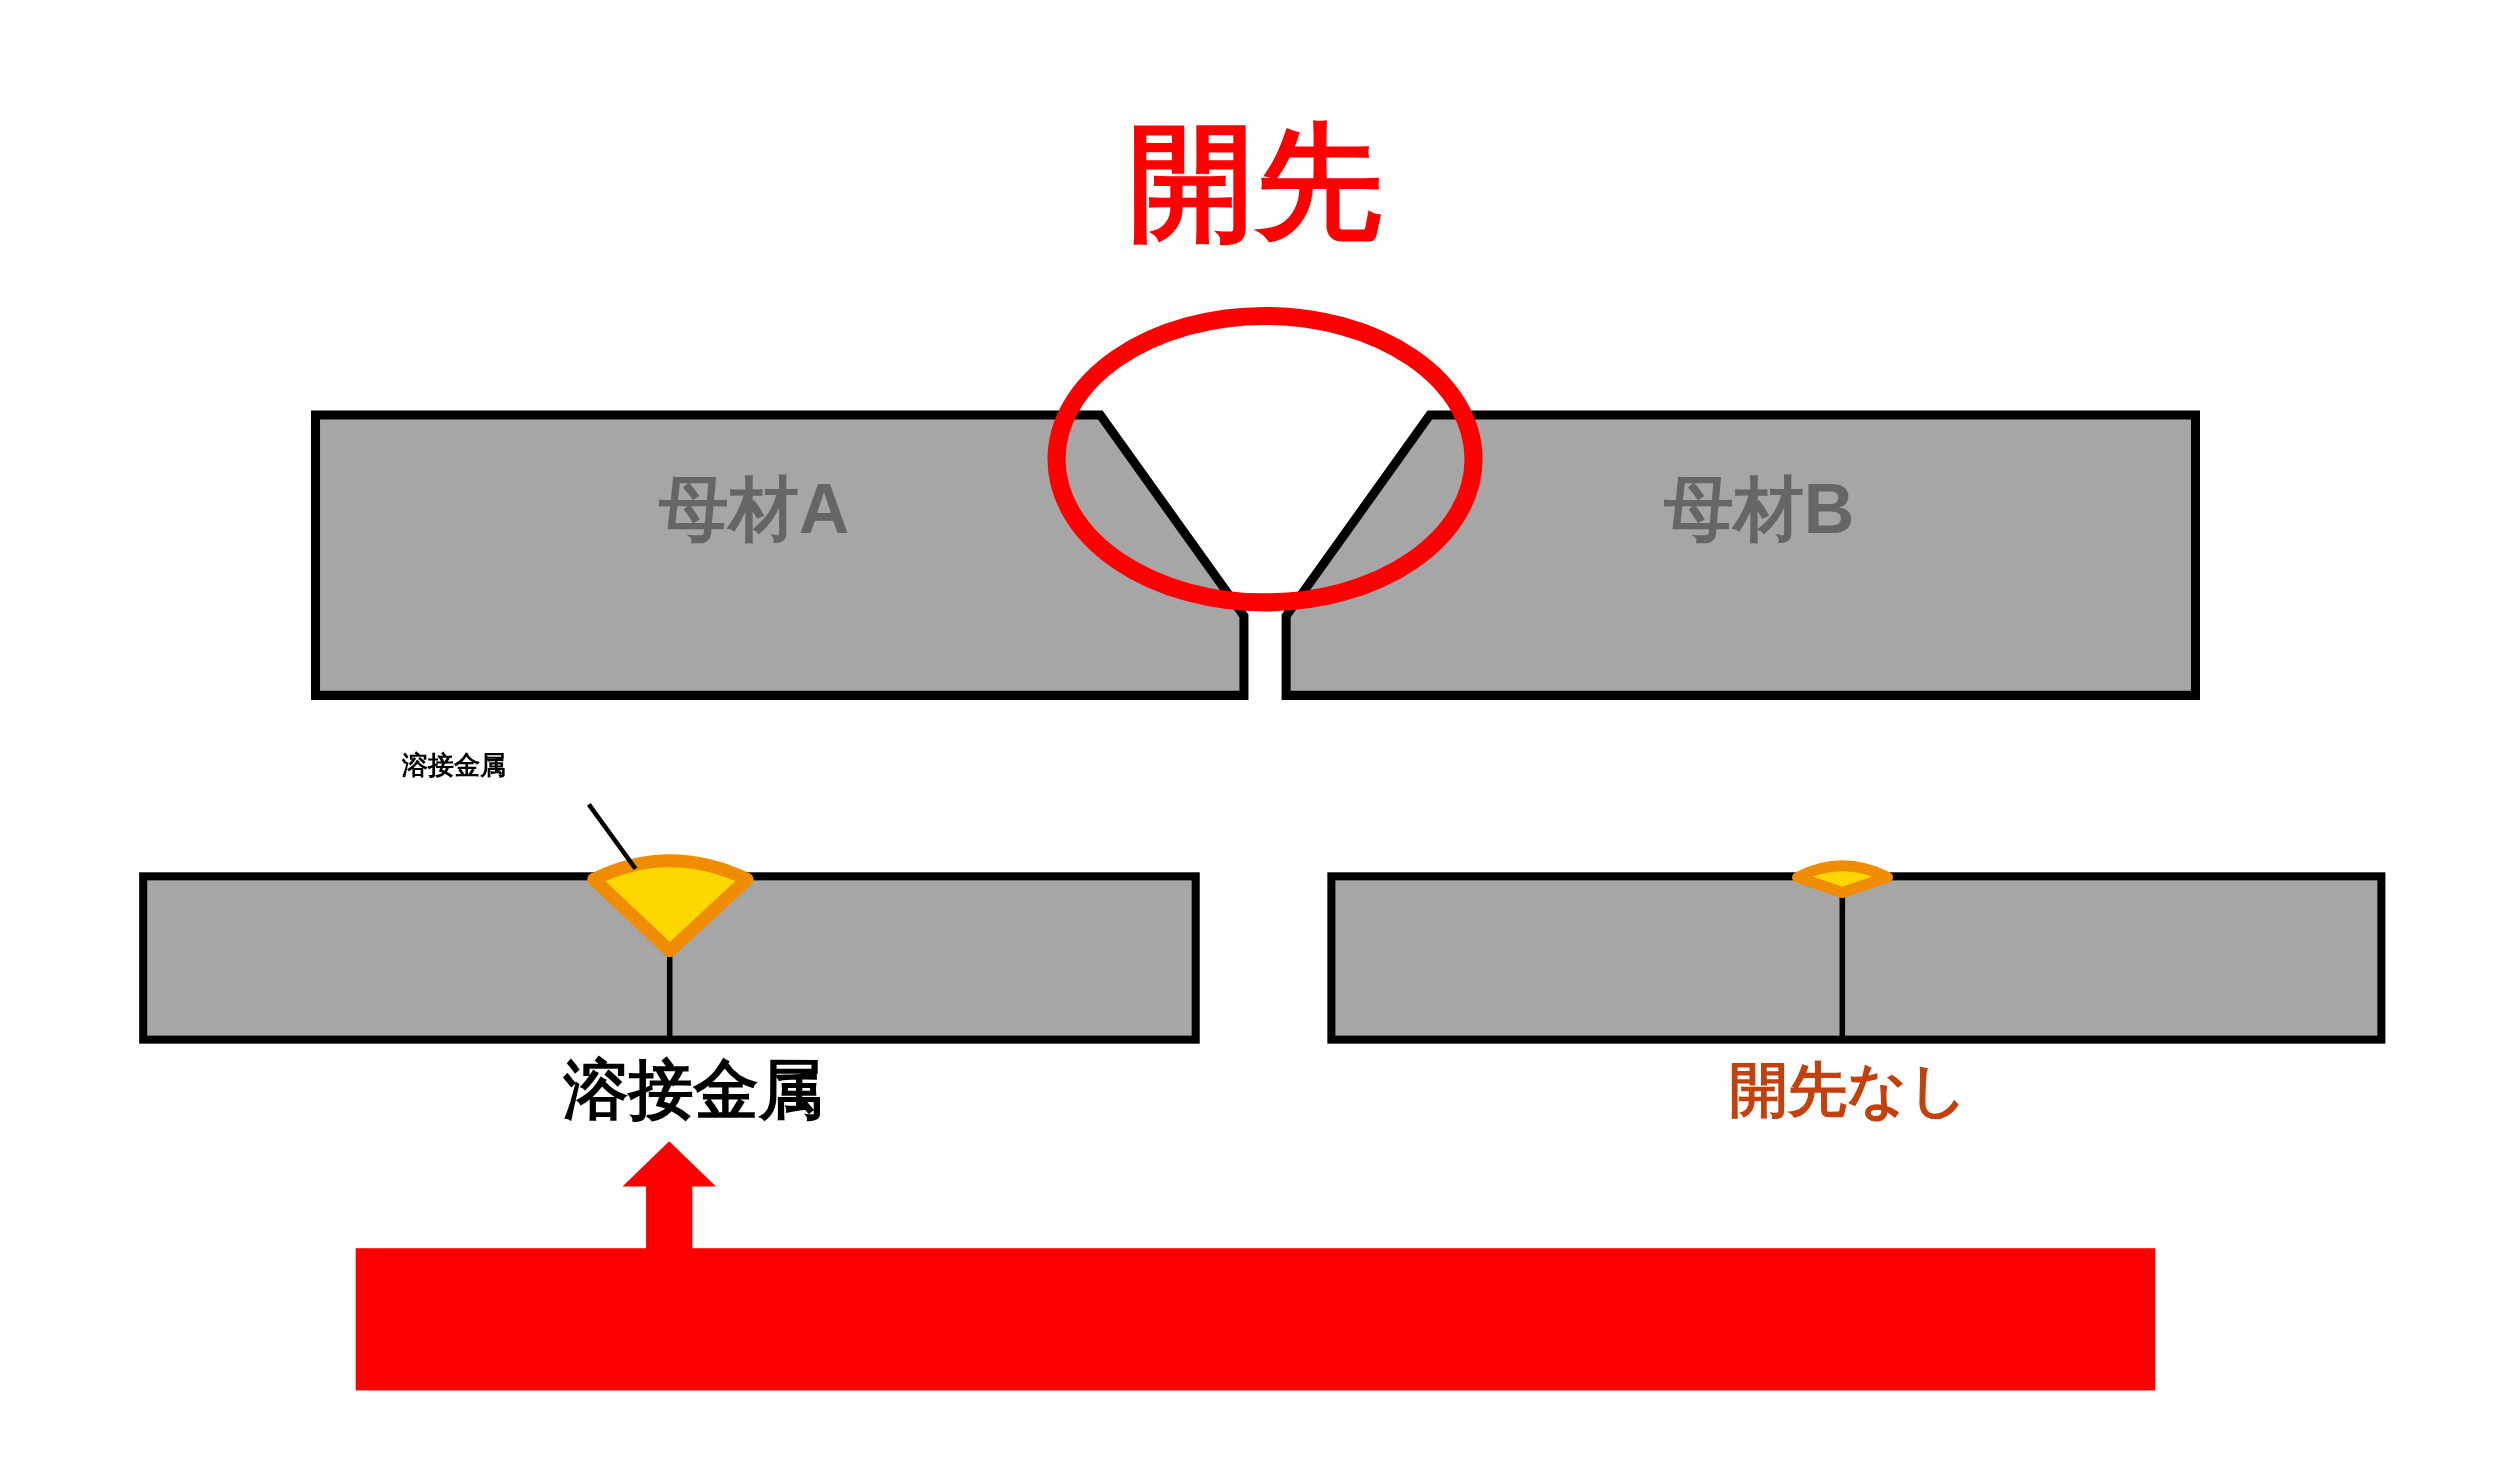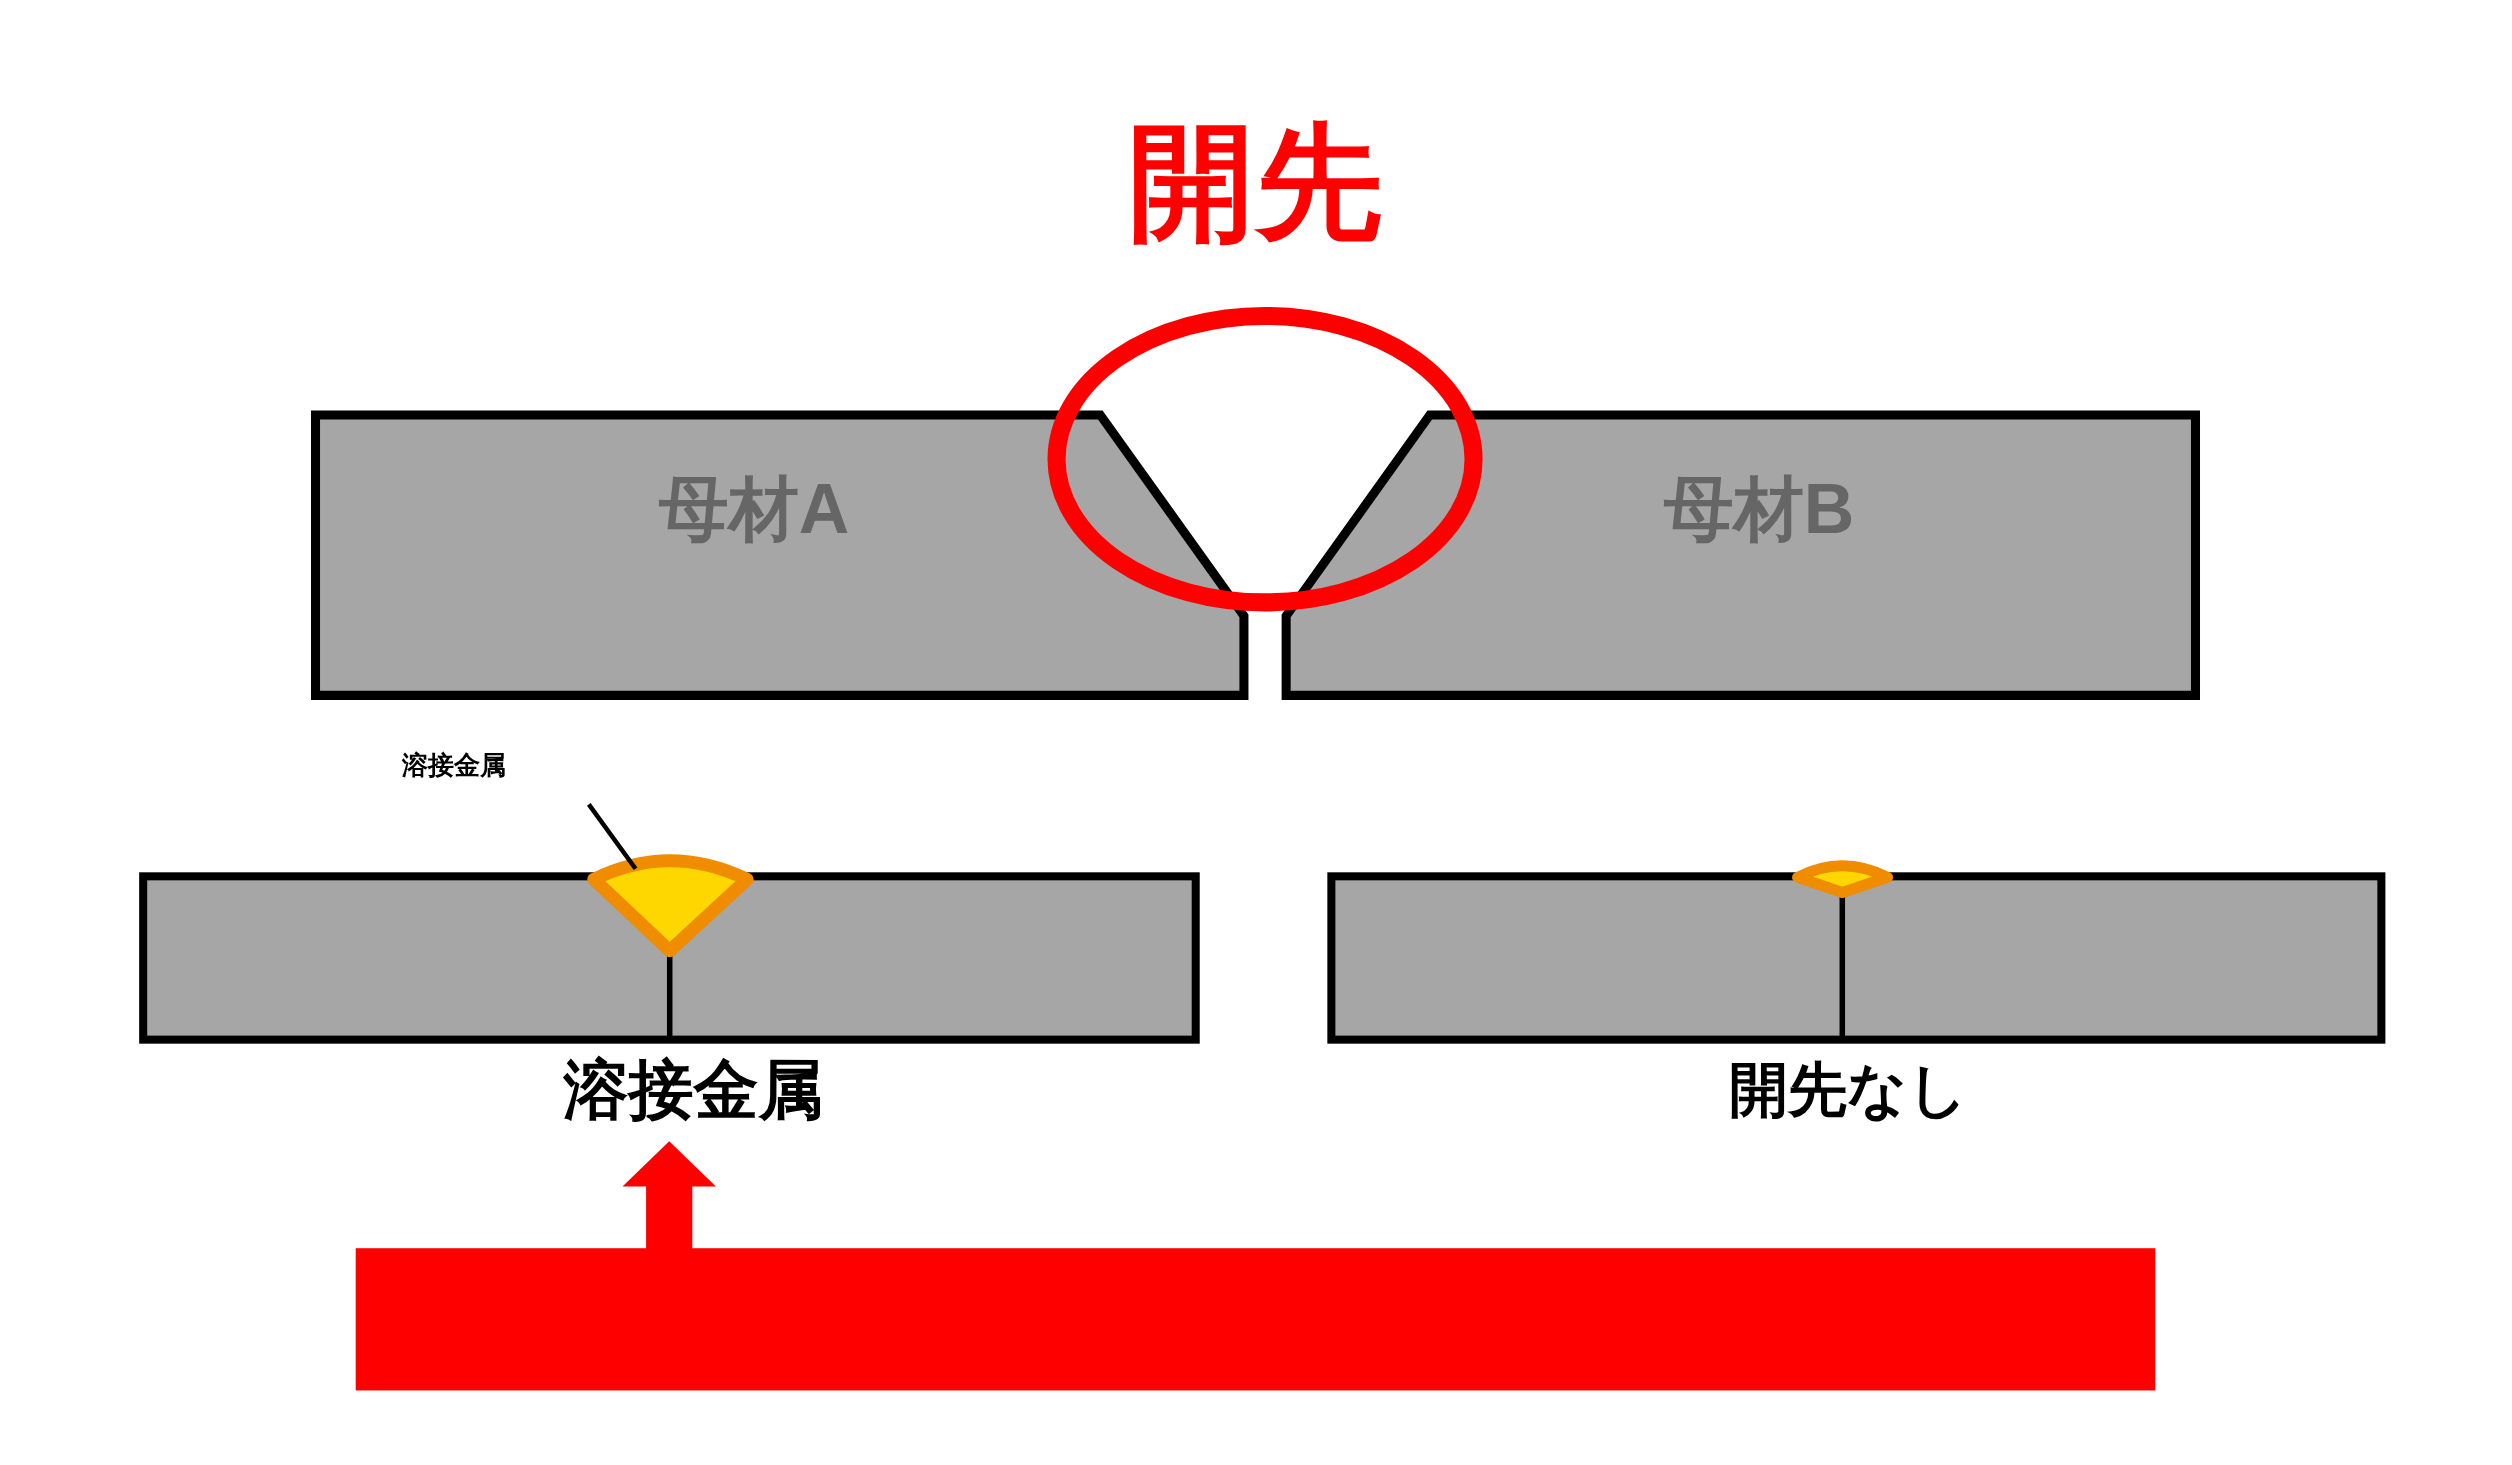--- a/index.html
+++ b/index.html
@@ -83,21 +83,21 @@
     font-size: 65px;
     color: #000000;
   }
 
   #label-without-groove {
     left: 1497px;
     top: 1029px;
     width: 703px;
     text-align: center;
     font-size: 59px;
-    color: #000000;
+    color: #c2410c;
   }
 
   #banner-text {
     left: 356px;
     top: 1242px;
     width: 1800px;
     text-align: center;
     font-size: 89px;
     color: #ffffff;
     letter-spacing: 1px;

